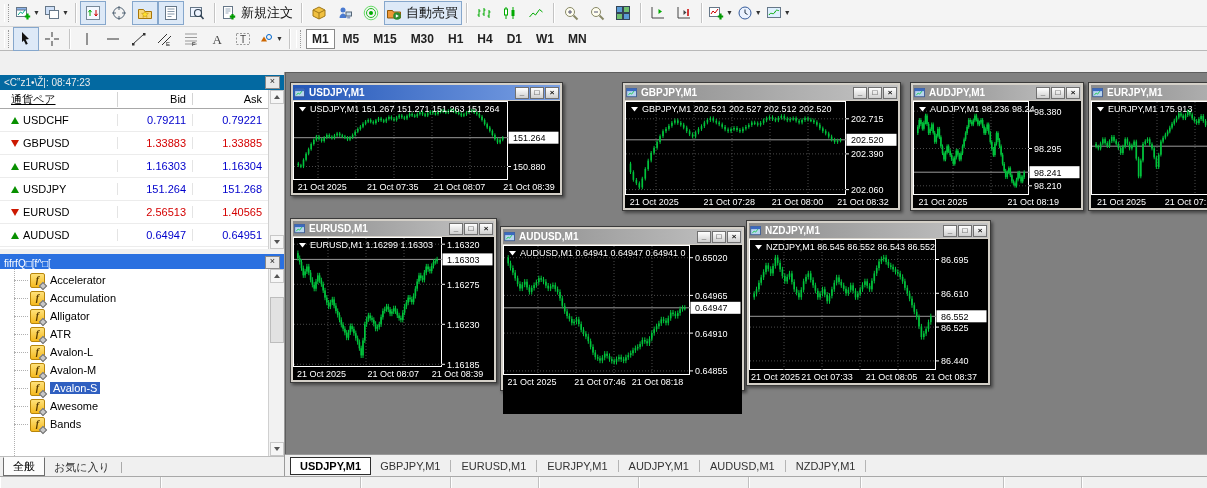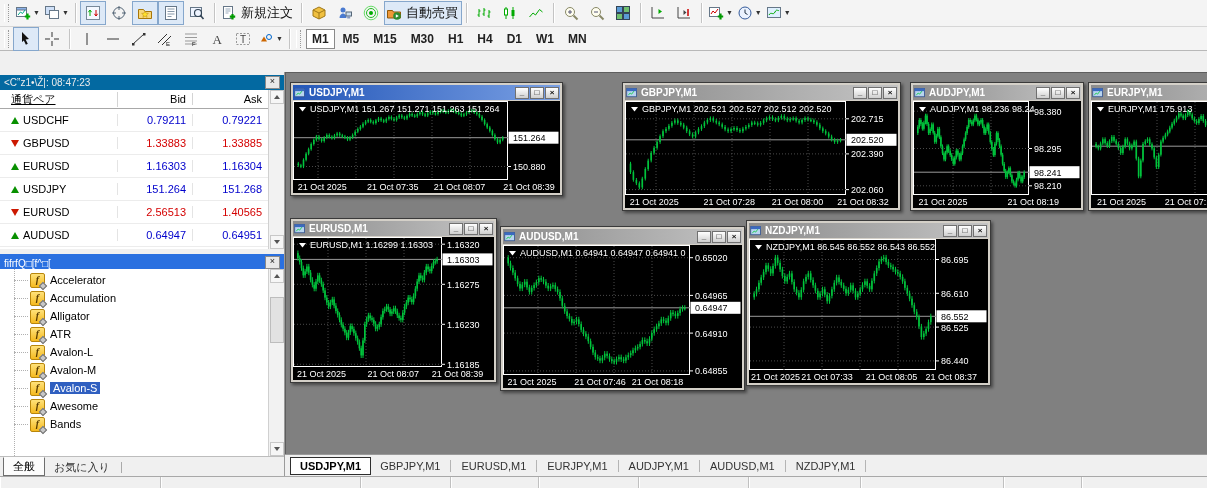--- a/index.html
+++ b/index.html
@@ -1459,21 +1459,21 @@
                   <path d="M3 11l2.5-3 2 1.5 3-4" stroke="#0c3" fill="none"></path>
                 </svg>
               </span>
               <span>AUDUSD,M1</span>
               <span class="cw-btns">
                 <span class="cwb">_</span>
                 <span class="cwb">□</span>
                 <span class="cwb">×</span>
               </span>
             </div>
-            <div class="cw-body" style="width: 239px; height: 143px;">
+            <div class="cw-body" style="width: 239px; height: 169px;">
               <svg width="239" height="143" viewBox="0 0 239 143" style="font-family:'Liberation Sans','DejaVu Sans',sans-serif">
                 <rect x="0.5" y="0.5" width="186" height="129" fill="none" stroke="#ffffff"></rect>
                 <line x1="149" y1="1" x2="149" y2="130" stroke="#4a4a4a" stroke-dasharray="1,2"></line>
                 <line x1="111" y1="1" x2="111" y2="130" stroke="#4a4a4a" stroke-dasharray="1,2"></line>
                 <line x1="73" y1="1" x2="73" y2="130" stroke="#4a4a4a" stroke-dasharray="1,2"></line>
                 <line x1="35" y1="1" x2="35" y2="130" stroke="#4a4a4a" stroke-dasharray="1,2"></line>
                 <line x1="1" y1="12.7" x2="187" y2="12.7" stroke="#4a4a4a" stroke-dasharray="1,2"></line>
                 <line x1="1" y1="50.4" x2="187" y2="50.4" stroke="#4a4a4a" stroke-dasharray="1,2"></line>
                 <line x1="1" y1="88.1" x2="187" y2="88.1" stroke="#4a4a4a" stroke-dasharray="1,2"></line>
                 <line x1="1" y1="125.9" x2="187" y2="125.9" stroke="#4a4a4a" stroke-dasharray="1,2"></line>

